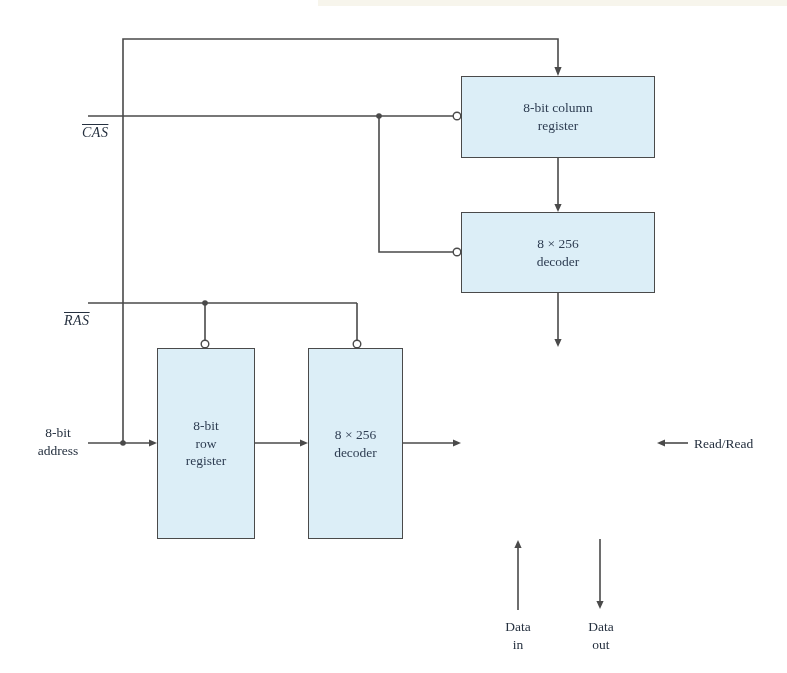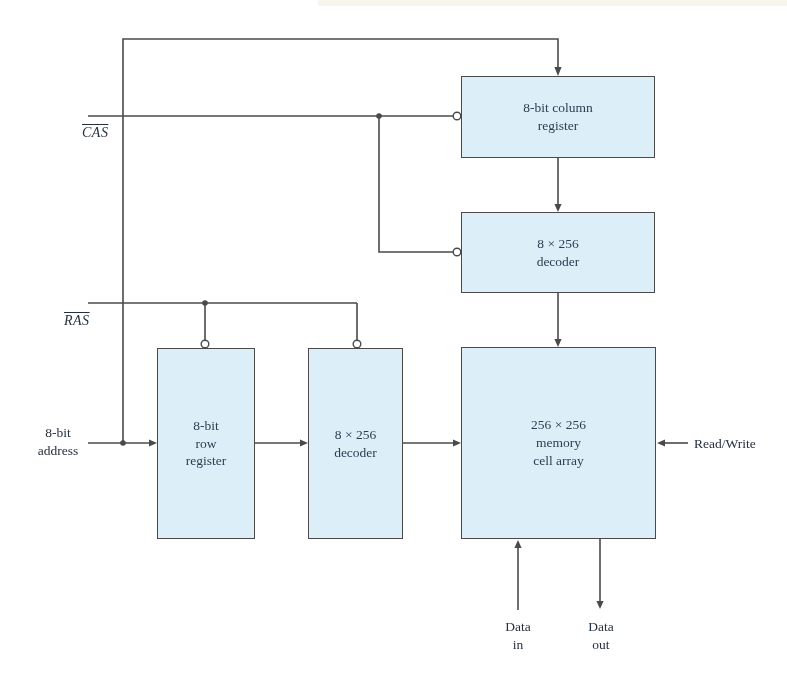--- a/index.html
+++ b/index.html
@@ -142,36 +142,33 @@
   <div class="blk" style="left:461px; top:212px; width:194px; height:81px;">8 × 256
 decoder</div>
 
   <div class="blk" style="left:157px; top:348px; width:98px; height:191px;">8-bit
 row
 register</div>
 
   <div class="blk" style="left:308px; top:348px; width:95px; height:191px;">8 × 256
 decoder</div>
 
-  <div class="blk" style="left:461px; top:347px; width:195px; height:192px;">256 × 256
-memory
-cell array</div>
 
   <div class="lbl center" style="left:38px; top:106px; width:48px;">
     <span class="sigbar">CAS</span>
   </div>
 
   <div class="lbl center" style="left:20px; top:294px; width:48px;">
     <span class="sigbar">RAS</span>
   </div>
 
   <div class="lbl center" style="left:18px; top:424px; width:80px;">8-bit
 address</div>
 
-  <div class="lbl" style="left:694px; top:435px;">Read/Write</div>
+  <div class="lbl" style="left:694px; top:435px;">Read/Read</div>
 
   <div class="lbl center" style="left:493px; top:618px; width:50px;">Data
 in</div>
 
   <div class="lbl center" style="left:576px; top:618px; width:50px;">Data
 out</div>
 
 </div>
 
 </body></html>

